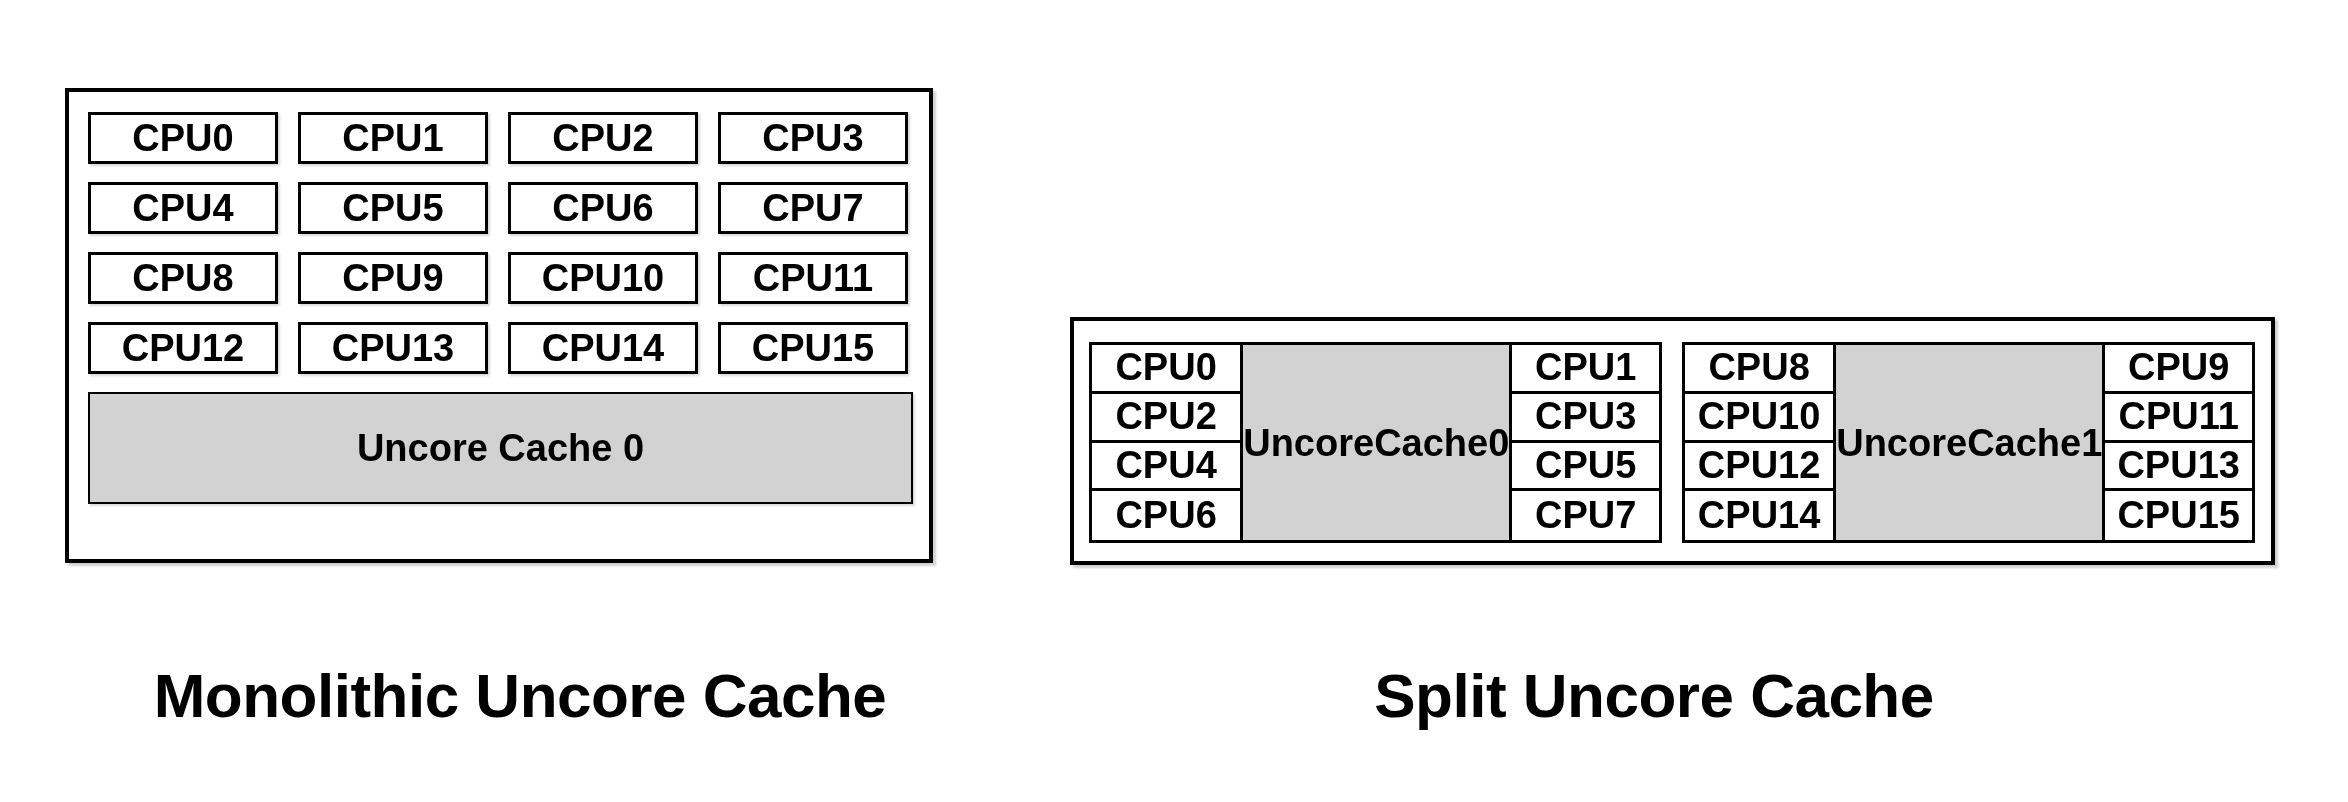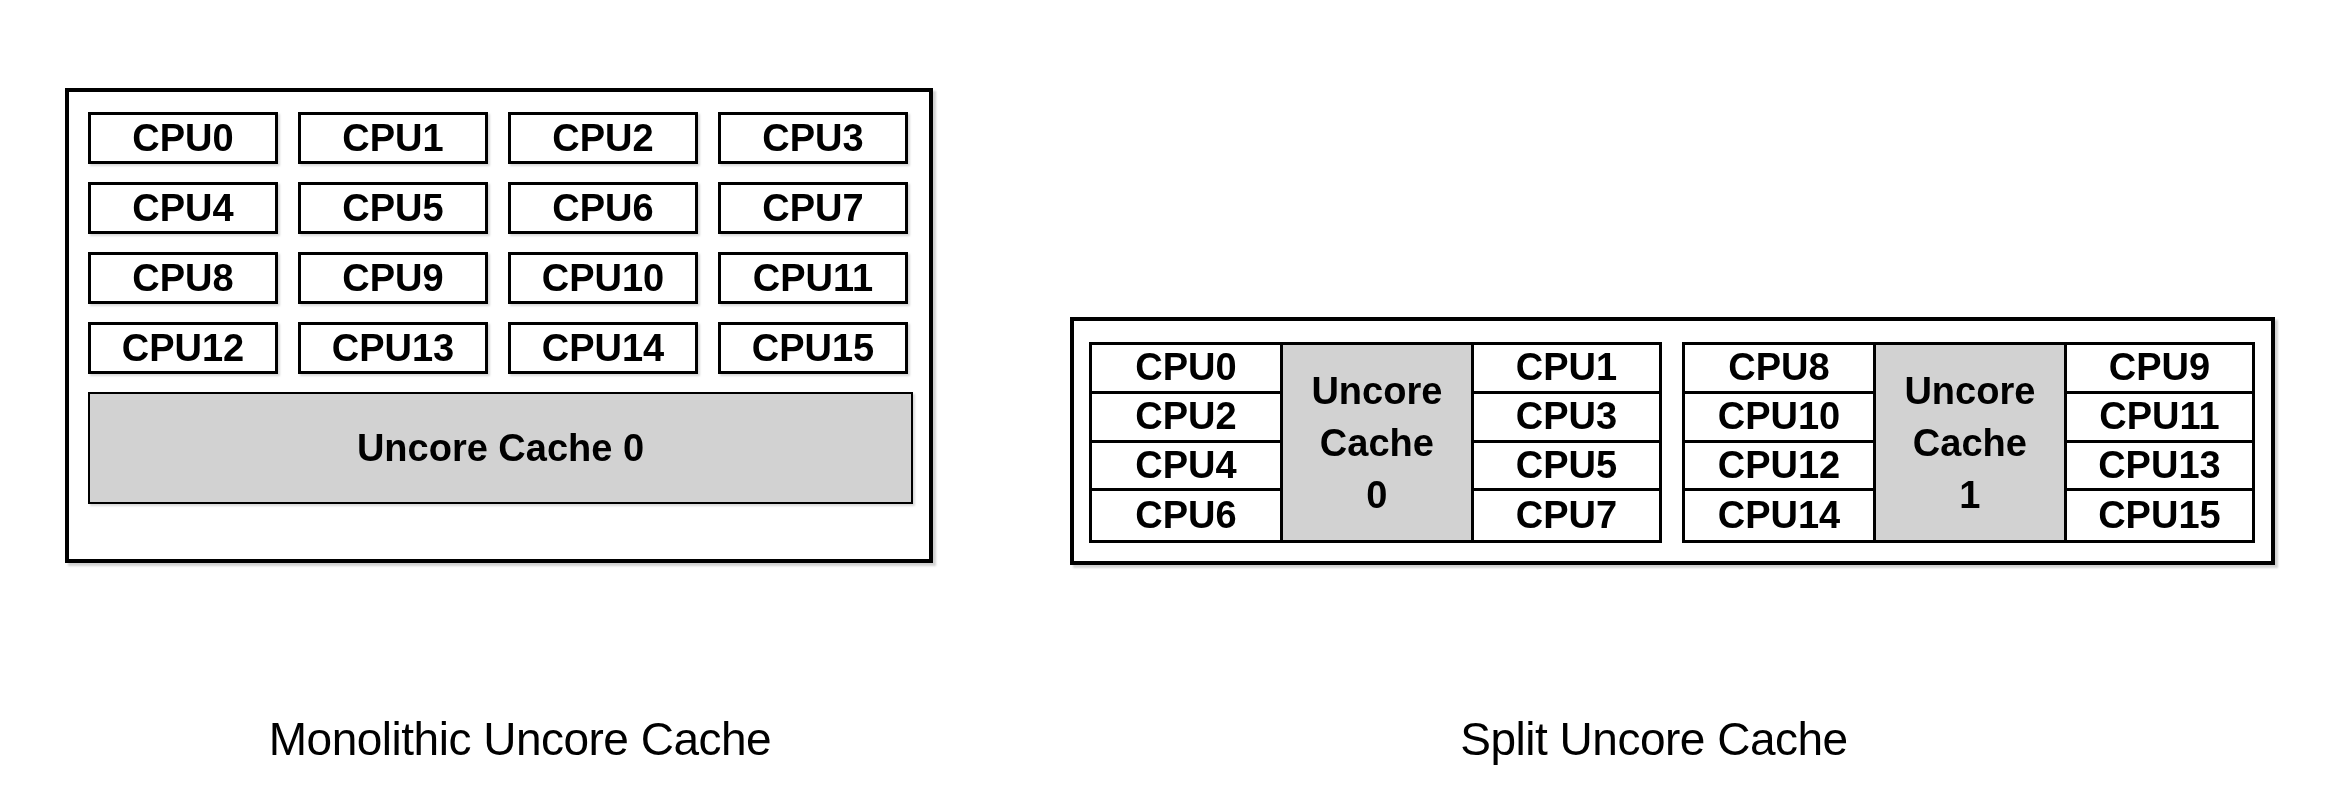--- a/index.html
+++ b/index.html
@@ -96,41 +96,40 @@
   .split-cell.rcol { border-bottom: 3px solid var(--line, #000); }
   .split-cell.lastrow { border-bottom: none; }
 
   .split-cache {
     grid-column: 2;
     grid-row: 1 / 5;
     border-right: 3px solid var(--line, #000);
     box-sizing: border-box;
     background: var(--cache-fill, #d2d2d2);
     display: flex;
-    flex-direction: column;
+    flex-direction: row;
     align-items: center;
     justify-content: center;
     font-weight: bold;
     font-size: 38px;
     line-height: 52px;
     text-align: center;
   }
 
   
   .caption {
     position: absolute;
     top: 668px;
     width: 860px;
     text-align: center;
-    font-weight: normal;
-    font-size: 46px;
+    font-weight: bold;
+    font-size: 62px;
     line-height: 56px;
     letter-spacing: -0.5px;
     white-space: nowrap;
-    margin-top: 43px;
   }
   .caption.left  { left: 90px; }
   .caption.right { left: 1224px; }
 </style>
 </head>
 <body>
 
 <div class="mono-box">
   <div class="mono-grid">
     <div class="cpu-box">CPU0</div>

